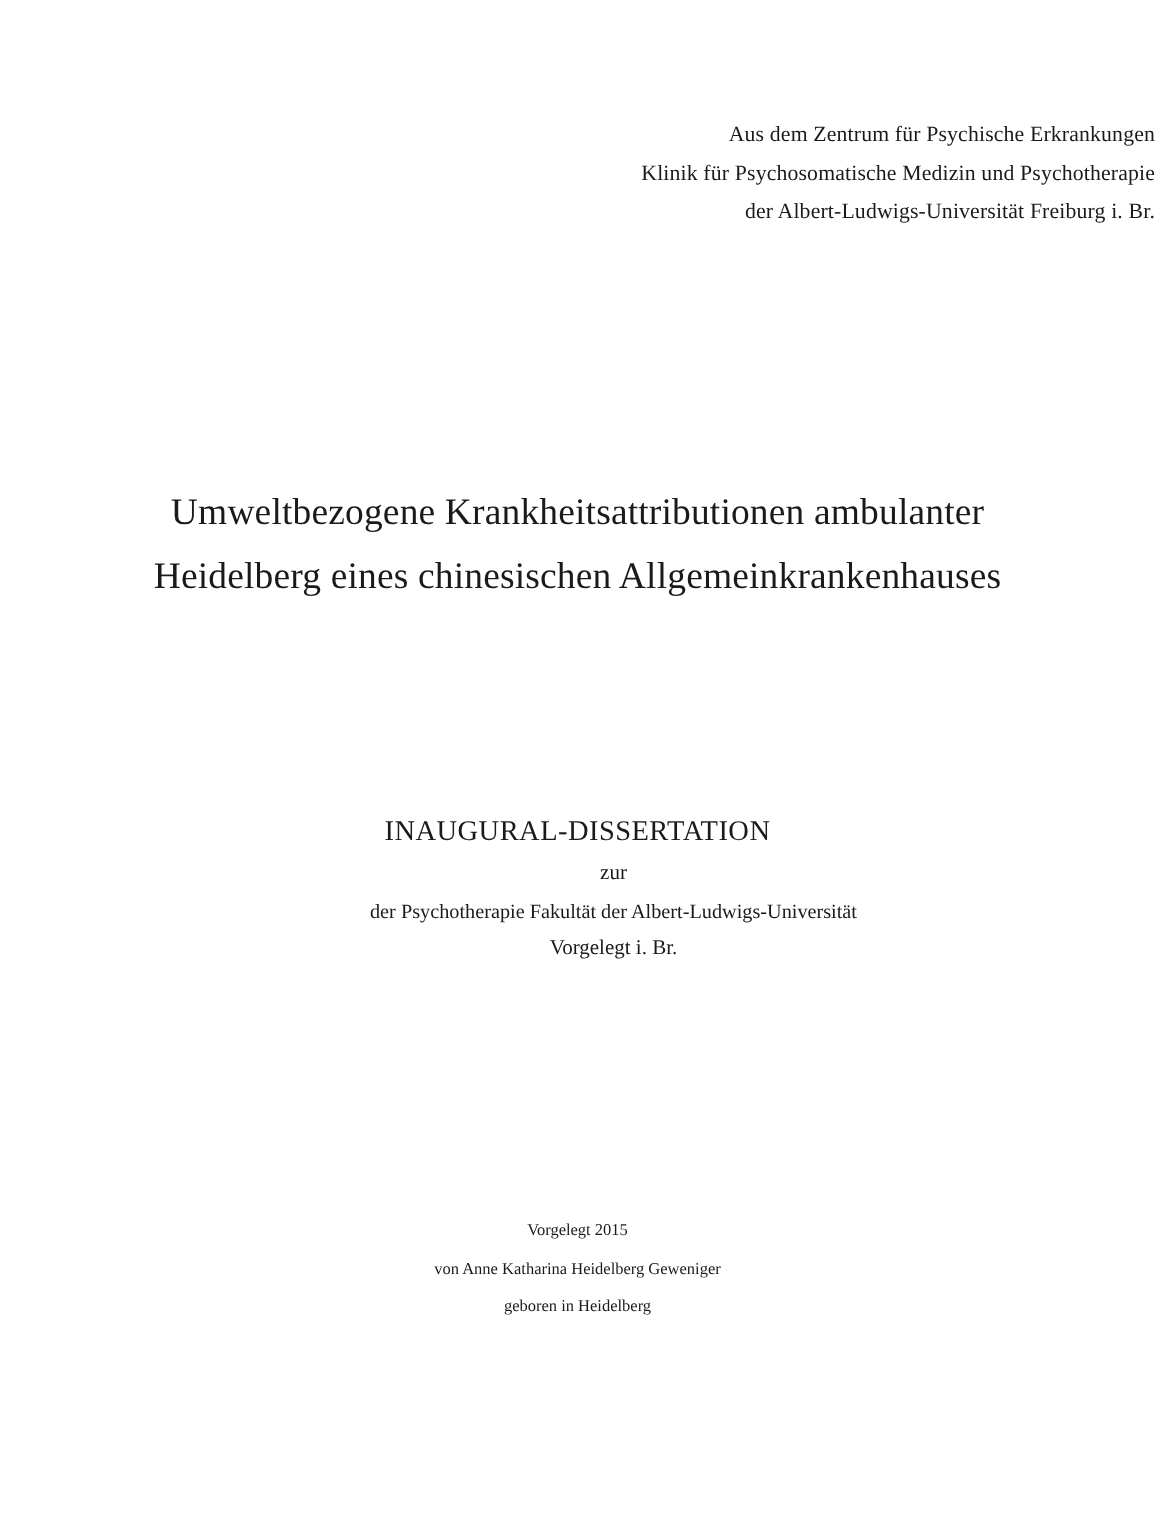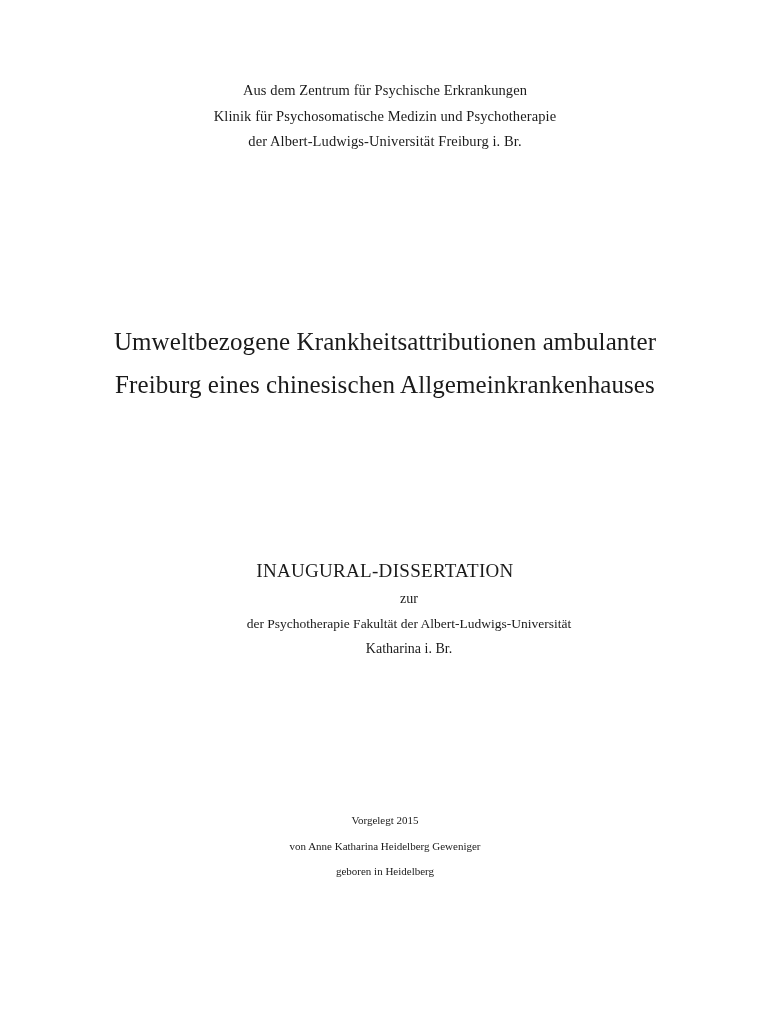--- a/index.html
+++ b/index.html
@@ -22,38 +22,39 @@
     box-sizing: border-box;
   }
   .block {
     position: absolute;
     left: 0;
     right: 0;
     text-align: center;
   }
   .affiliation {
     top: 78px;
+    text-align: right;
   }
   .affiliation .line {
     font-size: 14.5px;
     line-height: 25.5px;
     letter-spacing: 0.1px;
   }
   .title {
     top: 320px;
     padding: 0 60px;
   }
   .title .line {
     font-size: 25px;
     line-height: 43px;
     letter-spacing: 0.1px;
     font-weight: 400;
   }
   .dissertation {
-    top: 556px;
+    top: 540px;
     text-align: center;
   }
   .dissertation .heading {
     font-size: 19px;
     line-height: 30px;
     letter-spacing: 0.3px;
   }
   .dissertation .sub {
     font-size: 14px;
     line-height: 25px;
@@ -76,28 +77,28 @@
 <div class="page">
 
   <div class="block affiliation">
     <div class="line">Aus dem Zentrum für Psychische Erkrankungen</div>
     <div class="line">Klinik für Psychosomatische Medizin und Psychotherapie</div>
     <div class="line">der Albert-Ludwigs-Universität Freiburg i. Br.</div>
   </div>
 
   <div class="block title">
     <div class="line">Umweltbezogene Krankheitsattributionen ambulanter</div>
-    <div class="line">Freiburg eines chinesischen Allgemeinkrankenhauses</div>
+    <div class="line">Heidelberg eines chinesischen Allgemeinkrankenhauses</div>
   </div>
 
   <div class="block dissertation">
     <div class="heading">INAUGURAL-DISSERTATION</div>
     <div class="sub">zur</div>
     <div class="sub small">der Psychotherapie Fakultät der Albert-Ludwigs-Universität</div>
-    <div class="sub">Katharina i. Br.</div>
+    <div class="sub">Vorgelegt i. Br.</div>
   </div>
 
   <div class="block footer">
     <div class="line">Vorgelegt 2015</div>
     <div class="line">von Anne Katharina Heidelberg Geweniger</div>
     <div class="line">geboren in Heidelberg</div>
   </div>
 
 </div>
 

